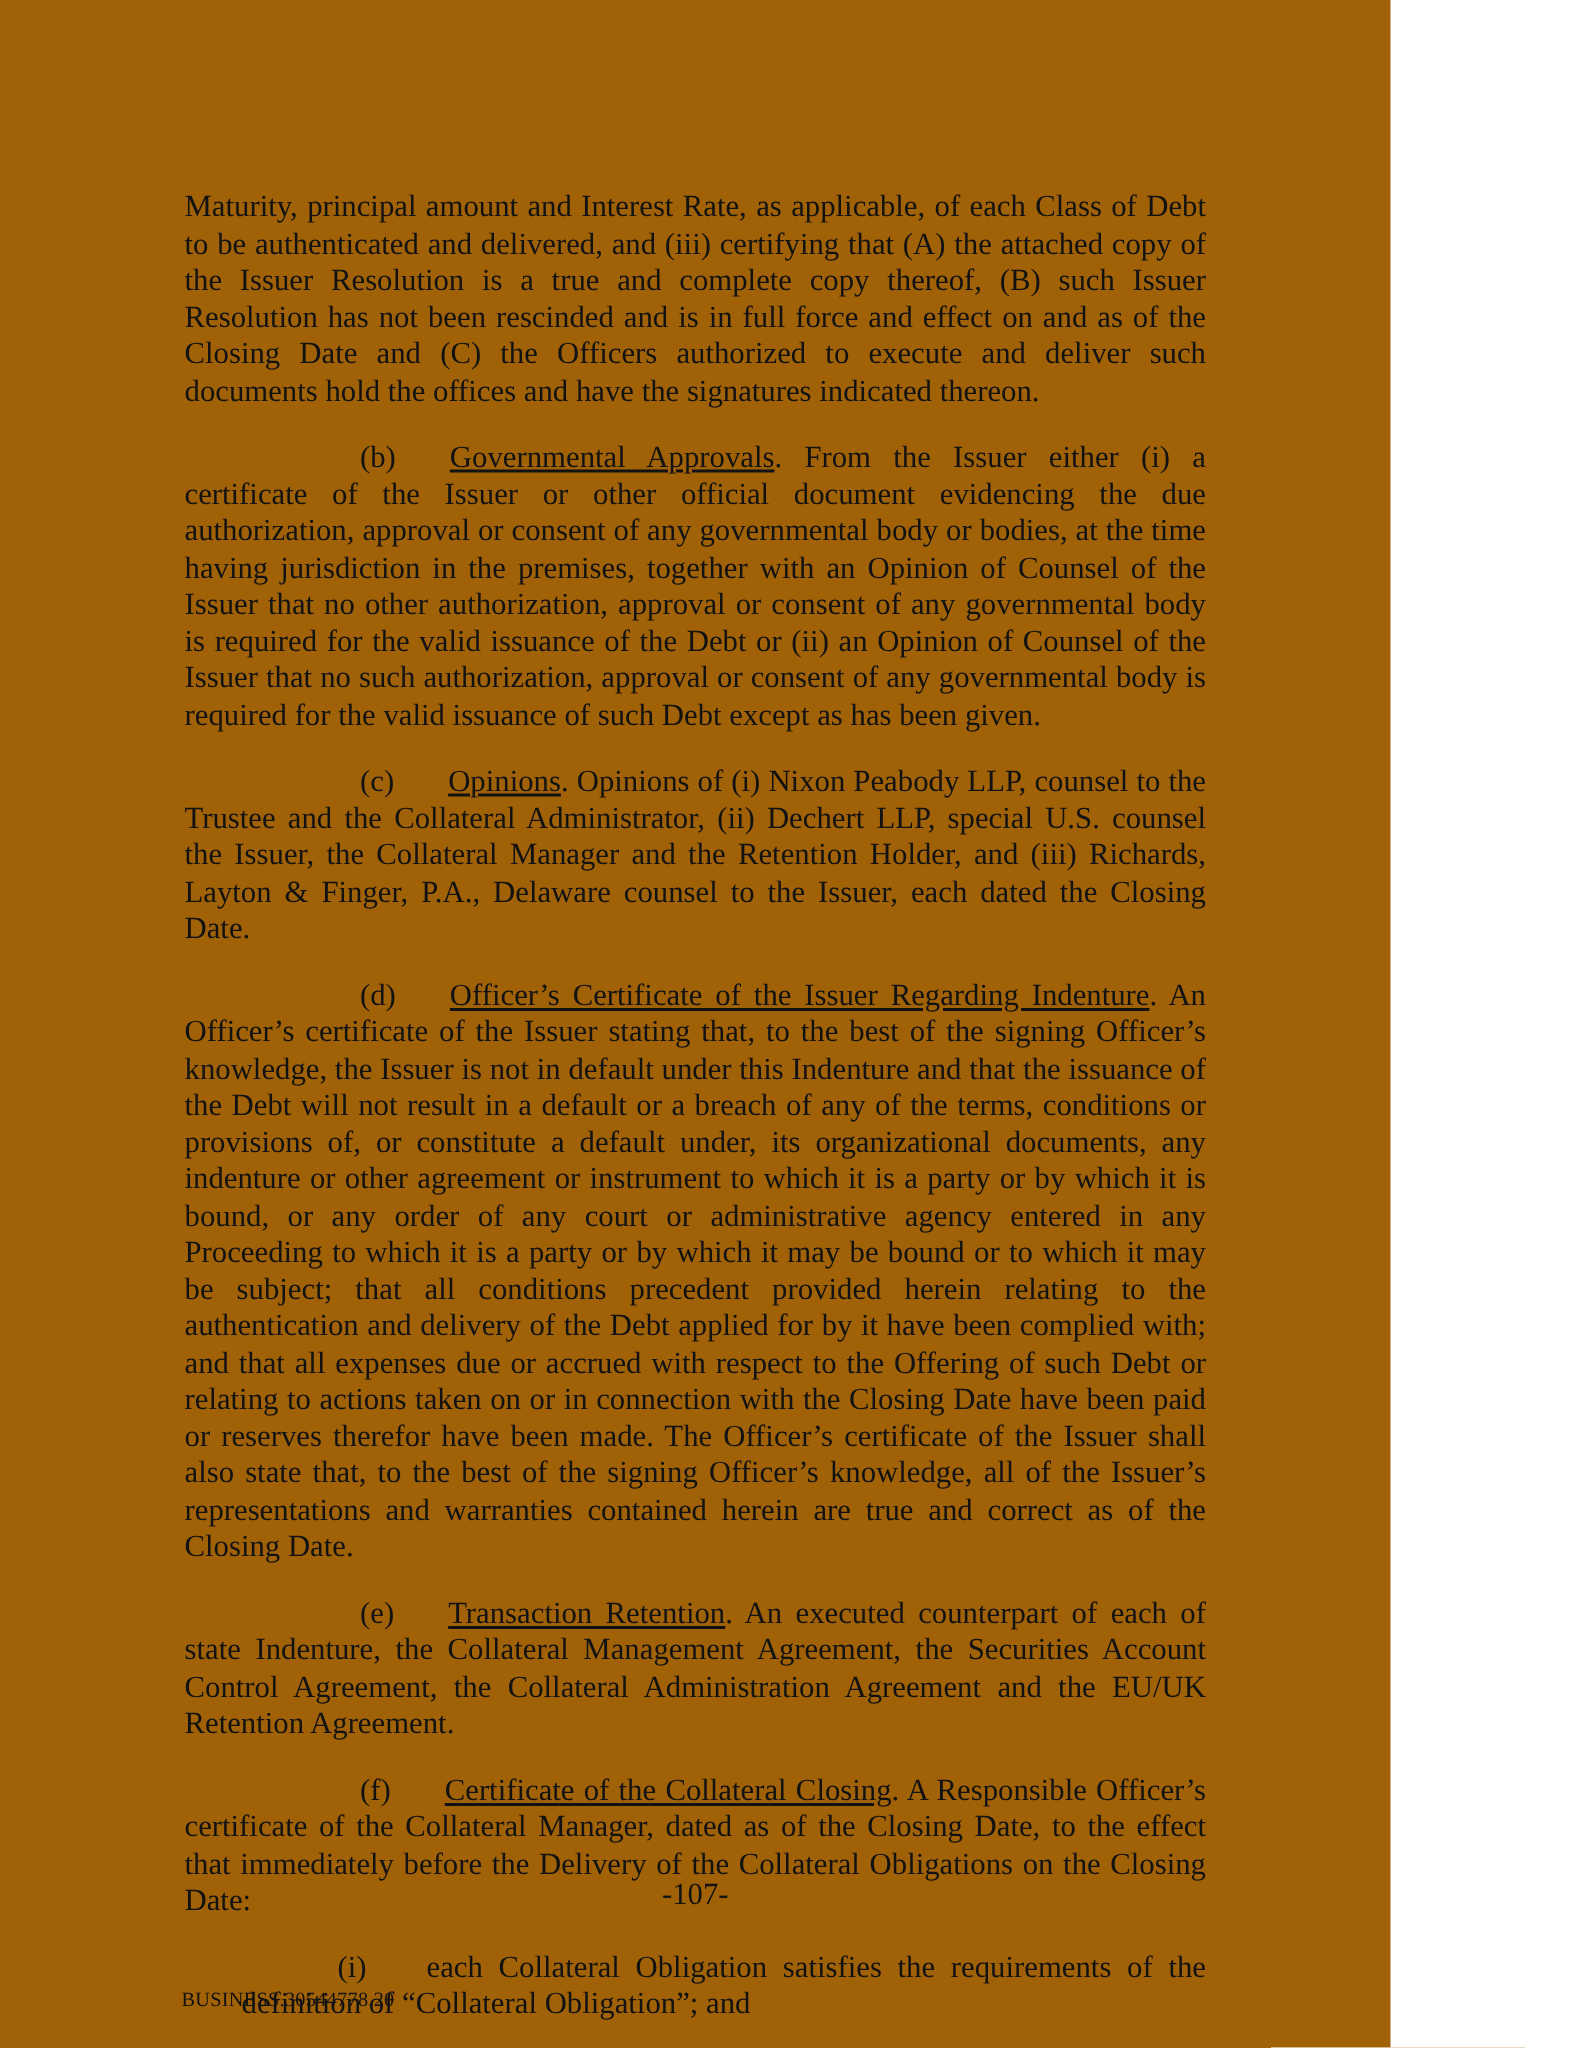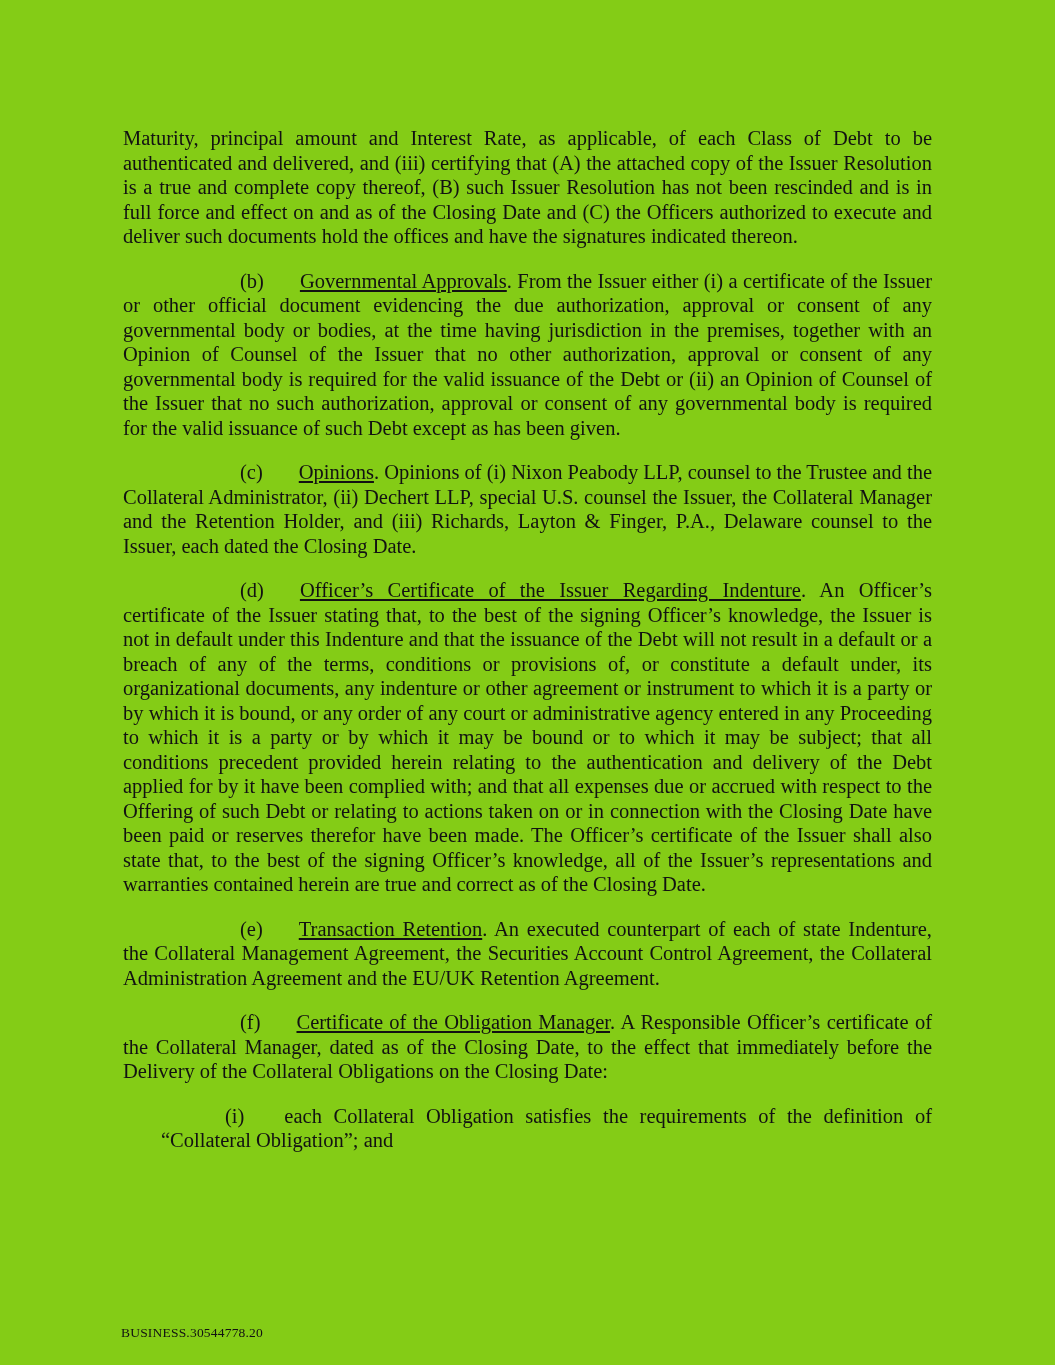--- a/index.html
+++ b/index.html
@@ -2,23 +2,23 @@
 <html><head>
 <meta charset="utf-8">
 <style>
   html, body {
     margin: 0;
     padding: 0;
     background: #ffffff;
   }
   .page {
     position: relative;
-    width: 1055px;
+    width: 927px;
     height: 1365px;
-    background: #84cc16;
+    background: #a16207;
     color: #121212;
     font-family: "Liberation Serif", serif;
     overflow: hidden;
   }
   .content {
     position: absolute;
     left: 123px;
     right: 123px;
     top: 126px;
   }
@@ -72,21 +72,22 @@
     <p class="para"><span>Maturity, principal amount and Interest Rate, as applicable, of each Class of Debt to be authenticated and delivered, and (iii) certifying that (A) the attached copy of the Issuer Resolution is a true and complete copy thereof, (B) such Issuer Resolution has not been rescinded and is in full force and effect on and as of the Closing Date and (C) the Officers authorized to execute and deliver such documents hold the offices and have the signatures indicated thereon.</span></p>
 
     <p class="para lettered"><span>(b)</span><span class="tab"></span><span class="heading">Governmental Approvals</span><span>.  From the Issuer either (i) a certificate of the Issuer or other official document evidencing the due authorization, approval or consent of any governmental body or bodies, at the time having jurisdiction in the premises, together with an Opinion of Counsel of the Issuer that no other authorization, approval or consent of any governmental body is required for the valid issuance of the Debt or (ii) an Opinion of Counsel of the Issuer that no such authorization, approval or consent of any governmental body is required for the valid issuance of such Debt except as has been given.</span></p>
 
     <p class="para lettered"><span>(c)</span><span class="tab"></span><span class="heading">Opinions</span><span>.  Opinions of (i) Nixon Peabody LLP, counsel to the Trustee and the Collateral Administrator, (ii) Dechert LLP, special U.S. counsel the Issuer, the Collateral Manager and the Retention Holder, and (iii) Richards, Layton &amp; Finger, P.A., Delaware counsel to the Issuer, each dated the Closing Date.</span></p>
 
     <p class="para lettered"><span>(d)</span><span class="tab"></span><span class="heading">Officer’s Certificate of the Issuer Regarding Indenture</span><span>.  An Officer’s certificate of the Issuer stating that, to the best of the signing Officer’s knowledge, the Issuer is not in default under this Indenture and that the issuance of the Debt will not result in a default or a breach of any of the terms, conditions or provisions of, or constitute a default under, its organizational documents, any indenture or other agreement or instrument to which it is a party or by which it is bound, or any order of any court or administrative agency entered in any Proceeding to which it is a party or by which it may be bound or to which it may be subject; that all conditions precedent provided herein relating to the authentication and delivery of the Debt applied for by it have been complied with; and that all expenses due or accrued with respect to the Offering of such Debt or relating to actions taken on or in connection with the Closing Date have been paid or reserves therefor have been made.  The Officer’s certificate of the Issuer shall also state that, to the best of the signing Officer’s knowledge, all of the Issuer’s representations and warranties contained herein are true and correct as of the Closing Date.</span></p>
 
     <p class="para lettered"><span>(e)</span><span class="tab"></span><span class="heading">Transaction Retention</span><span>.  An executed counterpart of each of state Indenture, the Collateral Management Agreement, the Securities Account Control Agreement, the Collateral Administration Agreement and the EU/UK Retention Agreement.</span></p>
 
-    <p class="para lettered"><span>(f)</span><span class="tab"></span><span class="heading">Certificate of the Obligation Manager</span><span>.  A Responsible Officer’s certificate of the Collateral Manager, dated as of the Closing Date, to the effect that immediately before the Delivery of the Collateral Obligations on the Closing Date:</span></p>
+    <p class="para lettered"><span>(f)</span><span class="tab"></span><span class="heading">Certificate of the Collateral Closing</span><span>.  A Responsible Officer’s certificate of the Collateral Manager, dated as of the Closing Date, to the effect that immediately before the Delivery of the Collateral Obligations on the Closing Date:</span></p>
 
     <p class="para subitem"><span>(i)</span><span class="tab-sub"></span><span>each Collateral Obligation satisfies the requirements of the definition of “Collateral Obligation”; and</span></p>
 
 
   </div>
 
+  <div class="footer-page-number">-107-</div>
   <div class="doc-ref">BUSINESS.30544778.20</div>
 </div>
 
 </body></html>

